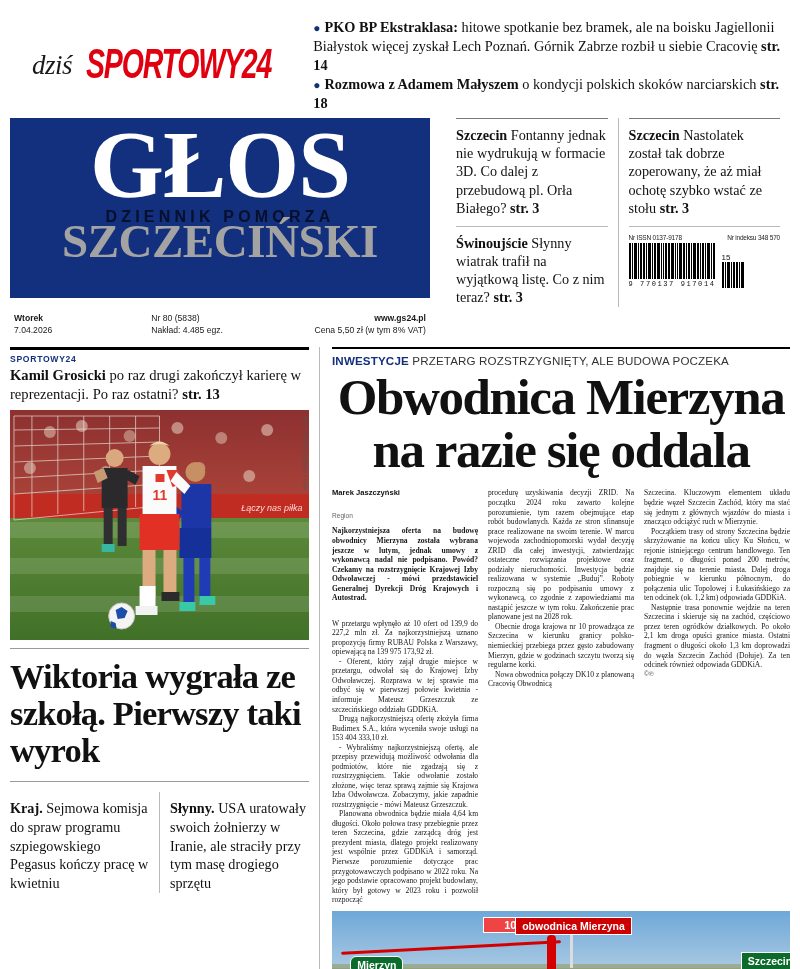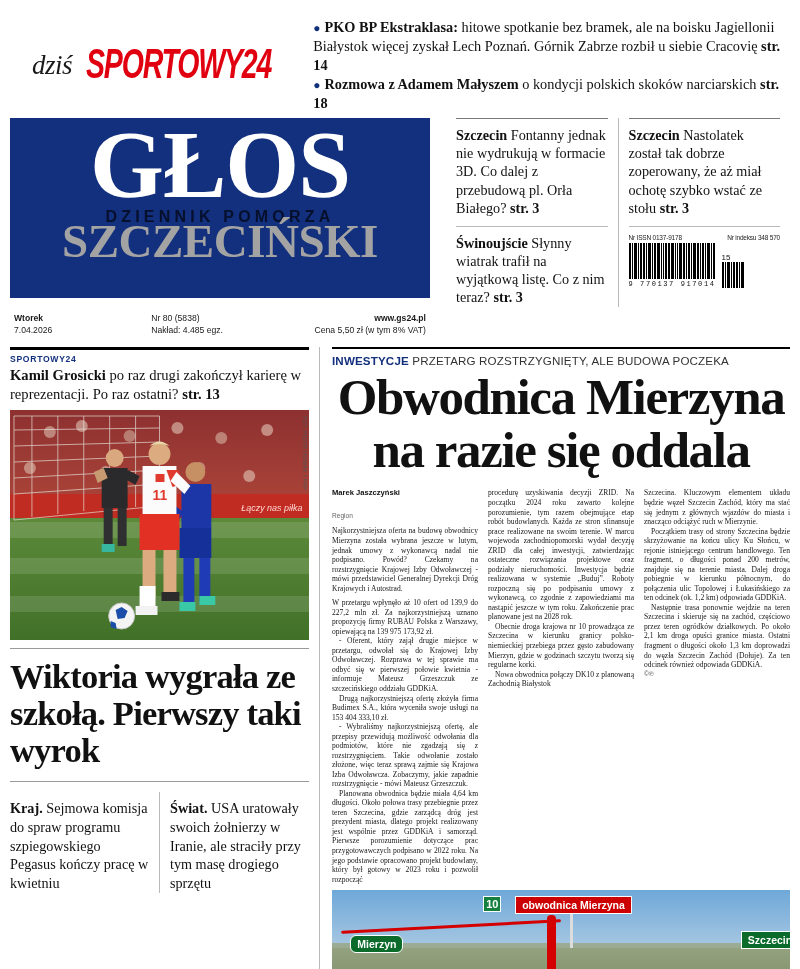--- a/index.html
+++ b/index.html
@@ -180,21 +180,21 @@
     font-family: "Liberation Sans", sans-serif;
     font-size: 6.6px; color: #666; margin-bottom: 7px;
   }
   .atext {
     font-family: "Liberation Serif", serif;
     font-size: 7.55px; line-height: 1.265;
     text-align: justify; color: #161616;
     hyphens: auto;
   }
   .atext p { margin: 0 0 0; text-indent: 7px; }
-  .atext p.lead { font-weight: 400; text-indent: 0; margin-bottom: 5px; }
+  .atext p.lead { font-weight: 700; text-indent: 0; margin-bottom: 16px; }
   .atext p.noind { text-indent: 0; }
   .sig { font-family: "Liberation Sans", sans-serif; font-size: 6.5px; color:#555; }
 
   
   .mapbox { position: relative; margin-top: 6px; }
   .mapcanvas { position: relative; width: 100%; height: 205px; overflow: hidden; }
   .sky { position:absolute; inset:0 0 72% 0; background: linear-gradient(#6ea8d8, #a8c8e2); }
   .ground { position:absolute; top:28%; left:0; right:0; bottom:0;
     background: linear-gradient(#7d8f5d, #5f7340 40%, #495c33); }
   .urban { position:absolute; top:26%; left:0; right:0; height:14%;
@@ -208,21 +208,21 @@
   .route2 {
     position:absolute; left:2%; top:17%; width:48%; height:3px;
     background:#d40000; border-radius:2px; transform: rotate(-3deg);
   }
   .pole { position:absolute; left:52%; top:8%; width:3px; height:20%; background:#dcdcdc; }
   .lbl {
     position:absolute; font-family:"Liberation Sans", sans-serif;
     font-weight:700; color:#fff; padding:2px 6px; font-size:10.5px;
     border:1.2px solid #fff; white-space:nowrap;
   }
-  .lbl.route-badge { background:#15803d; left:33%; top:3%; font-size:11px; padding:1px 2px; }
+  .lbl.route-badge { background:#ef4444; left:33%; top:3%; font-size:11px; padding:1px 20px; }
   .lbl.route-name { background:#cc0000; left:40%; top:3%; }
   .lbl.mierzyn { left:4%; top:22%; background:#0b6b2b;border-radius:6px; }
   .lbl.szczecin { right:-2%; top:20%; background:#0b6b2b; }
 </style>
 </head>
 <body>
 
 <div class="page">
 
   <div class="promo">
@@ -441,21 +441,21 @@
 
       <div class="rule-thin" style="margin-top:12px"></div>
       <div class="bottom2">
         <div class="cell first">
           <div class="mini">
             <span class="b">Kraj.</span><span> Sejmowa komisja do spraw programu szpiegowskiego Pegasus kończy pracę w kwietniu </span>
           </div>
         </div>
         <div class="cell second">
           <div class="mini">
-            <span class="b">Świat.</span><span> USA uratowały swoich żołnierzy w Iranie, ale straciły przy tym masę drogiego sprzętu </span>
+            <span class="b">Słynny.</span><span> USA uratowały swoich żołnierzy w Iranie, ale straciły przy tym masę drogiego sprzętu </span>
           </div>
         </div>
       </div>
     </div>
 
     <div class="col-right">
 
       <div class="rule-black" style="border-top-width:2px"></div>
       <div class="kicker-row" style="margin-top:5px">
         <span class="tag">INWESTYCJE</span>
@@ -479,21 +479,21 @@
             <p>Drugą najkorzystniejszą ofertę złożyła firma Budimex S.A., która wyceniła swoje usługi na 153 404 333,10 zł.</p>
             <p>- Wybraliśmy najkorzystniejszą ofertę, ale przepisy przewidują możliwość odwołania dla podmiotów, które nie zgadzają się z rozstrzygnięciem. Takie odwołanie zostało złożone, więc teraz sprawą zajmie się Krajowa Izba Odwoławcza. Zobaczymy, jakie zapadnie rozstrzygnięcie - mówi Mateusz Grzeszczuk.</p>
             <p>Planowana obwodnica będzie miała 4,64 km długości. Około połowa trasy przebiegnie przez teren Szczecina, gdzie zarządcą dróg jest prezydent miasta, dlatego projekt realizowany jest wspólnie przez GDDKiA i samorząd. Pierwsze porozumienie dotyczące prac przygotowawczych podpisano w 2022 roku. Na jego podstawie opracowano projekt budowlany, który był gotowy w 2023 roku i pozwolił rozpocząć</p>
           </div>
         </div>
 
         <div class="acol">
           <div class="atext">
             <p class="noind">procedurę uzyskiwania decyzji ZRID. Na początku 2024 roku zawarto kolejne porozumienie, tym razem obejmujące etap robót budowlanych. Każda ze stron sfinansuje prace realizowane na swoim terenie. W marcu wojewoda zachodniopomorski wydał decyzję ZRID dla całej inwestycji, zatwierdzając ostateczne rozwiązania projektowe oraz podziały nieruchomości. Inwestycja będzie realizowana w systemie „Buduj”. Roboty rozpoczną się po podpisaniu umowy z wykonawcą, co zgodnie z zapowiedziami ma nastąpić jeszcze w tym roku. Zakończenie prac planowane jest na 2028 rok.</p>
             <p>Obecnie droga krajowa nr 10 prowadząca ze Szczecina w kierunku granicy polsko-niemieckiej przebiega przez gęsto zabudowany Mierzyn, gdzie w godzinach szczytu tworzą się regularne korki.</p>
-            <p>Nowa obwodnica połączy DK10 z planowaną Zachodnią Białystok</p>
+            <p>Nowa obwodnica połączy DK10 z planowaną Cracovię Obwodnicą</p>
           </div>
         </div>
 
         <div class="acol">
           <div class="atext">
             <p class="noind">Szczecina. Kluczowym elementem układu będzie węzeł Szczecin Zachód, który ma stać się jednym z głównych wjazdów do miasta i znacząco odciążyć ruch w Mierzynie.</p>
             <p>Początkiem trasy od strony Szczecina będzie skrzyżowanie na końcu ulicy Ku Słońcu, w rejonie istniejącego centrum handlowego. Ten fragment, o długości ponad 200 metrów, znajduje się na terenie miasta. Dalej droga pobiegnie w kierunku północnym, do połączenia ulic Topolowej i Łukasińskiego za ten odcinek (ok. 1,2 km) odpowiada GDDKiA.</p>
             <p>Następnie trasa ponownie wejdzie na teren Szczecina i skieruje się na zachód, częściowo przez teren ogródków działkowych. Po około 2,1 km droga opuści granice miasta. Ostatni fragment o długości około 1,3 km doprowadzi do węzła Szczecin Zachód (Dołuje). Za ten odcinek również odpowiada GDDKiA.</p>
             <p class="sig noind">©℗</p>
           </div>

